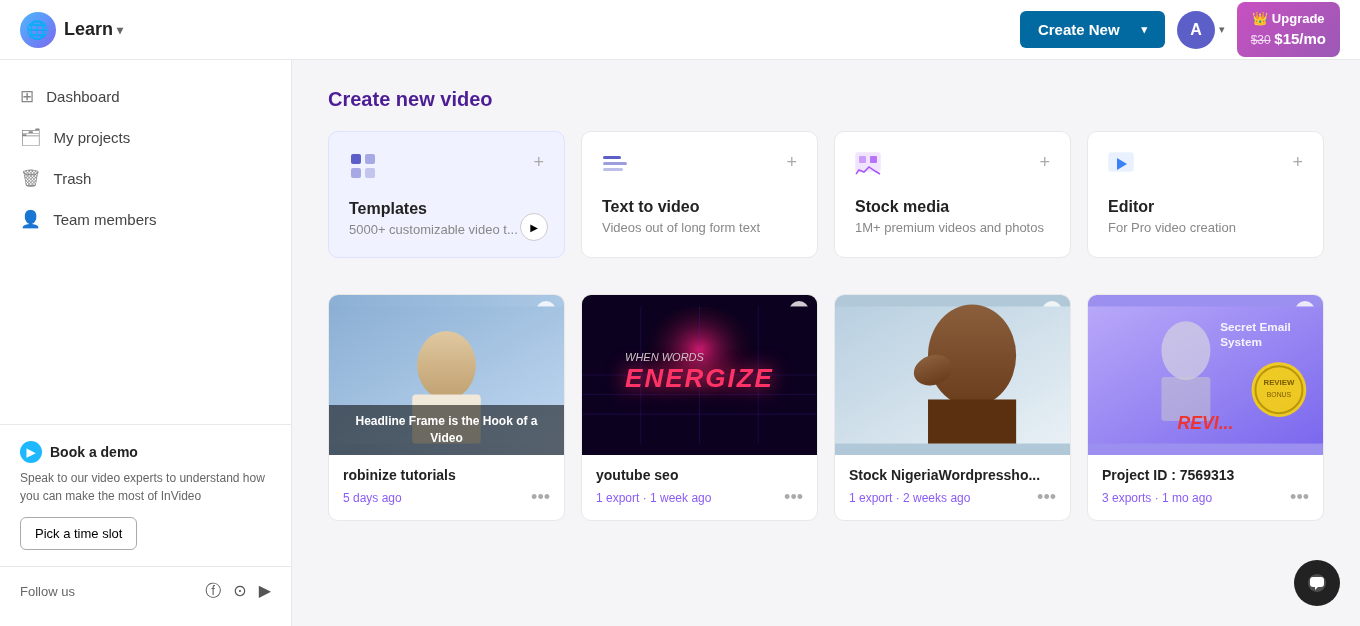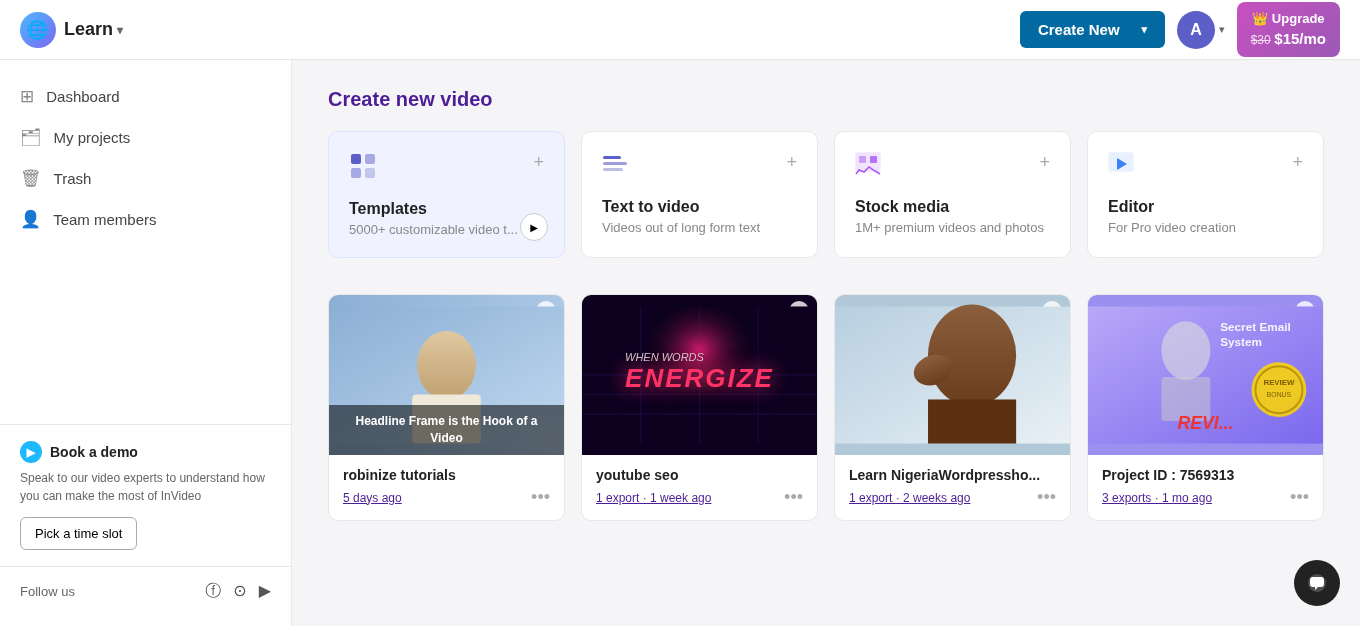--- a/index.html
+++ b/index.html
@@ -128,21 +128,21 @@
     }
     .thumb-close {
       position: absolute; top: 6px; right: 8px;
       width: 20px; height: 20px; border-radius: 50%; background: rgba(255,255,255,0.8);
       display: flex; align-items: center; justify-content: center;
       font-size: 11px; color: #555; cursor: pointer;
     }
     .project-info { padding: 12px 14px; }
     .project-title { font-size: 14px; font-weight: 700; color: #222; margin-bottom: 4px; }
     .project-meta-row { display: flex; align-items: center; justify-content: space-between; }
-    .project-meta { font-size: 12px; color: #4c1d95; text-decoration: underline; }
+    .project-meta { font-size: 12px; color: #8b5cf6; }
     .project-more { font-size: 18px; color: #aaa; cursor: pointer; }
 
     
     .chat-fab {
       position: fixed; bottom: 20px; right: 20px;
       width: 46px; height: 46px; border-radius: 50%; background: #222;
       display: flex; align-items: center; justify-content: center;
       cursor: pointer; color: #fff; font-size: 20px;
     }
   </style>
@@ -379,21 +379,21 @@
               </linearGradient>
             </defs>
             <rect width="240" height="140" fill="url(#bg3)"></rect>
             <ellipse cx="140" cy="50" rx="45" ry="52" fill="url(#skin3)"></ellipse>
             <rect x="95" y="95" width="90" height="45" fill="#5a3010"></rect>
 
             <ellipse cx="100" cy="65" rx="20" ry="15" fill="url(#skin3)" transform="rotate(-20 100 65)"></ellipse>
           </svg>
         </div>
         <div class="project-info">
-          <div class="project-title">Learn NigeriaWordpressho...</div>
+          <div class="project-title">Stock NigeriaWordpressho...</div>
           <div class="project-meta-row">
             <span class="project-meta">1 export · 2 weeks ago</span>
             <span class="project-more">•••</span>
           </div>
         </div>
       </div>
 
       <div class="project-card">
         <div class="project-thumb" style="background:#9b8fef;">
           <div class="thumb-close">✕</div>

